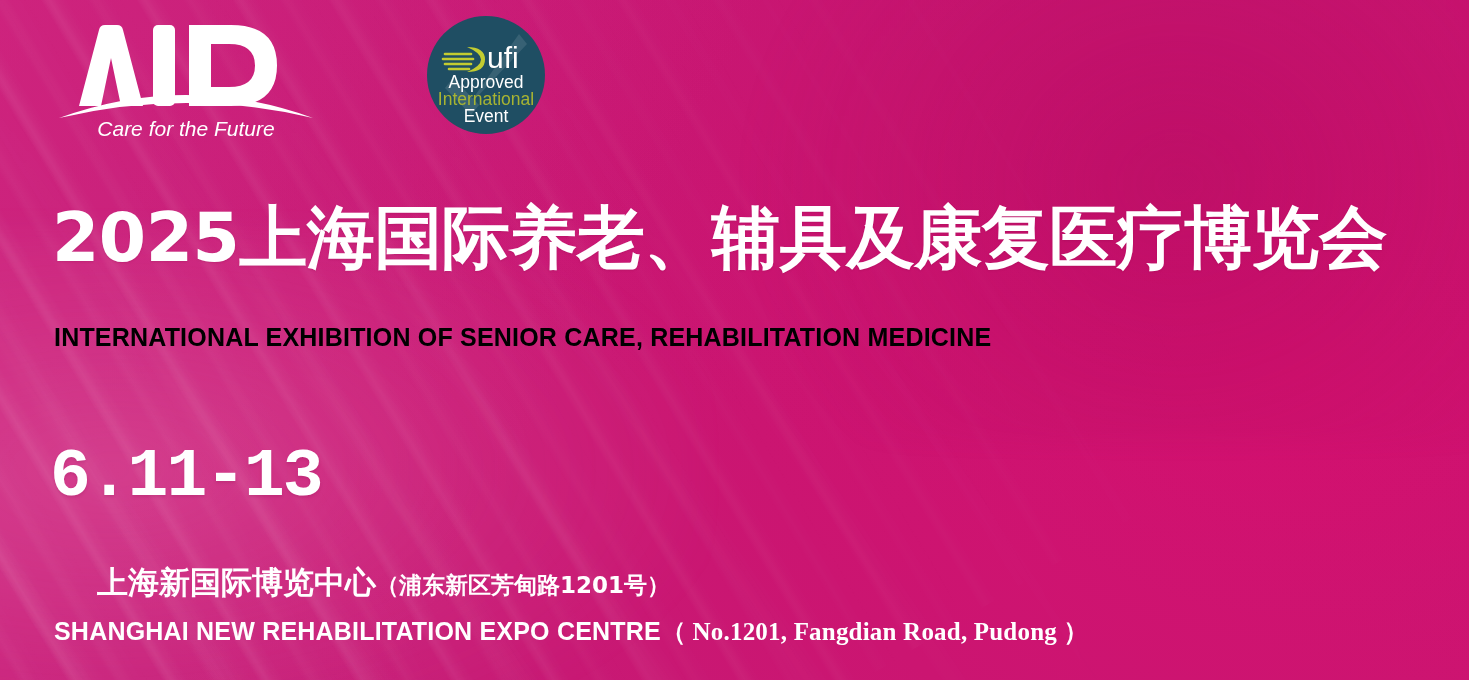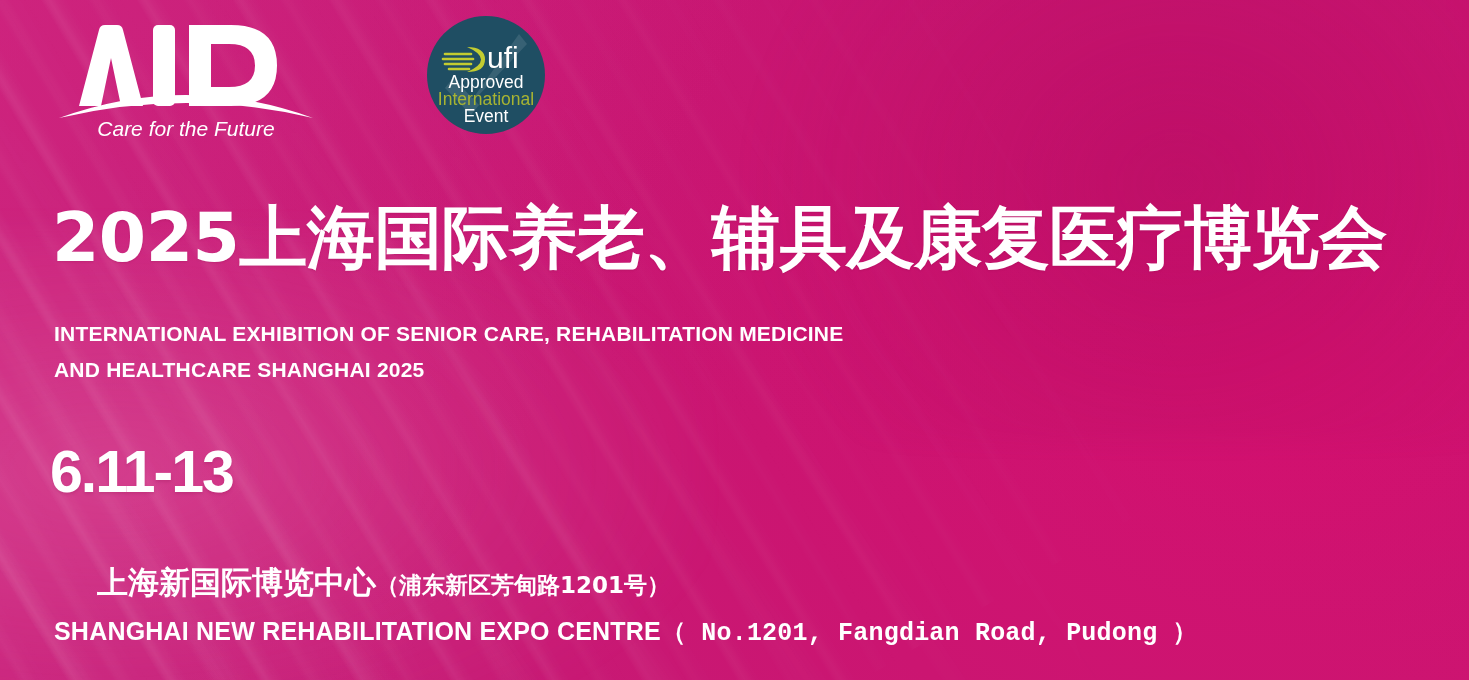--- a/index.html
+++ b/index.html
@@ -112,35 +112,35 @@
     letter-spacing: -0.5px;
     line-height: 1.0;
     white-space: nowrap;
     text-shadow: 0 1px 2px rgba(120,0,60,0.18);
   }
 
   .en-title {
     position: absolute;
     left: 54px; top: 316px;
     width: 1370px;
-    color: #ffffff;
+    color: #000000;
     font-family: "Liberation Sans", "DejaVu Sans", sans-serif;
-    font-size: 21px;
+    font-size: 25px;
     font-weight: 700;
     letter-spacing: 0.2px;
     line-height: 1.72;
   }
   .en-title span { display: block; }
 
   .date {
     position: absolute;
     left: 50px; top: 443px;
     color: #ffffff;
-    font-family: Liberation Sans, sans-serif;
-    font-size: 59px;
+    font-family: Liberation Mono, monospace;
+    font-size: 68px;
     font-weight: 700;
     letter-spacing: -2px;
     line-height: 1;
     text-shadow: 0 2px 3px rgba(120,0,60,0.16);
   }
 
   .venue-cn {
     position: absolute;
     left: 53px; top: 567px;
     color: #ffffff;
@@ -157,21 +157,21 @@
     position: absolute;
     left: 54px; top: 619px;
     color: #ffffff;
     font-family: "Liberation Sans", "DejaVu Sans", sans-serif;
     font-weight: 700;
     font-size: 25px;
     letter-spacing: 0.2px;
     line-height: 1;
     white-space: nowrap;
   }
-  .venue-en .paren { font-family: Liberation Mono, monospace; margin-top: 44px; }
+  .venue-en .paren { font-family: Liberation Serif, serif; margin-top: 44px; }
 </style>
 </head>
 <body>
 
 <div class="banner">
 
   <div class="bg-base"></div>
   <div class="bg-tint"></div>
   <div class="bg-dark"></div>
   <div class="bg-streaks"></div>
@@ -216,21 +216,20 @@
         <text x="59" y="72" fill="#ffffff" font-family="Liberation Sans, sans-serif" font-size="17.5" font-weight="400" text-anchor="middle">Approved</text>
         <text x="59" y="89" fill="#A8B432" font-family="Liberation Sans, sans-serif" font-size="17.5" font-weight="400" text-anchor="middle">International</text>
         <text x="59" y="106" fill="#ffffff" font-family="Liberation Sans, sans-serif" font-size="17.5" font-weight="400" text-anchor="middle">Event</text>
       </svg>
     </div>
 
     <div class="cn-title">2025上海国际养老、辅具及康复医疗博览会</div>
 
     <div class="en-title">
       <span>INTERNATIONAL EXHIBITION OF SENIOR CARE, REHABILITATION MEDICINE</span>
-      <span>AND HEALTHCARE SHANGHAI 2025</span>
     </div>
 
     <div class="date">6.11-13</div>
 
     <div class="venue-cn">
       <span>上海新国际博览中心</span><span class="addr">（浦东新区芳甸路1201号）</span>
     </div>
 
     <div class="venue-en">
       <span>SHANGHAI NEW REHABILITATION EXPO CENTRE</span><span class="paren">（ No.1201, Fangdian Road, Pudong ）</span>

